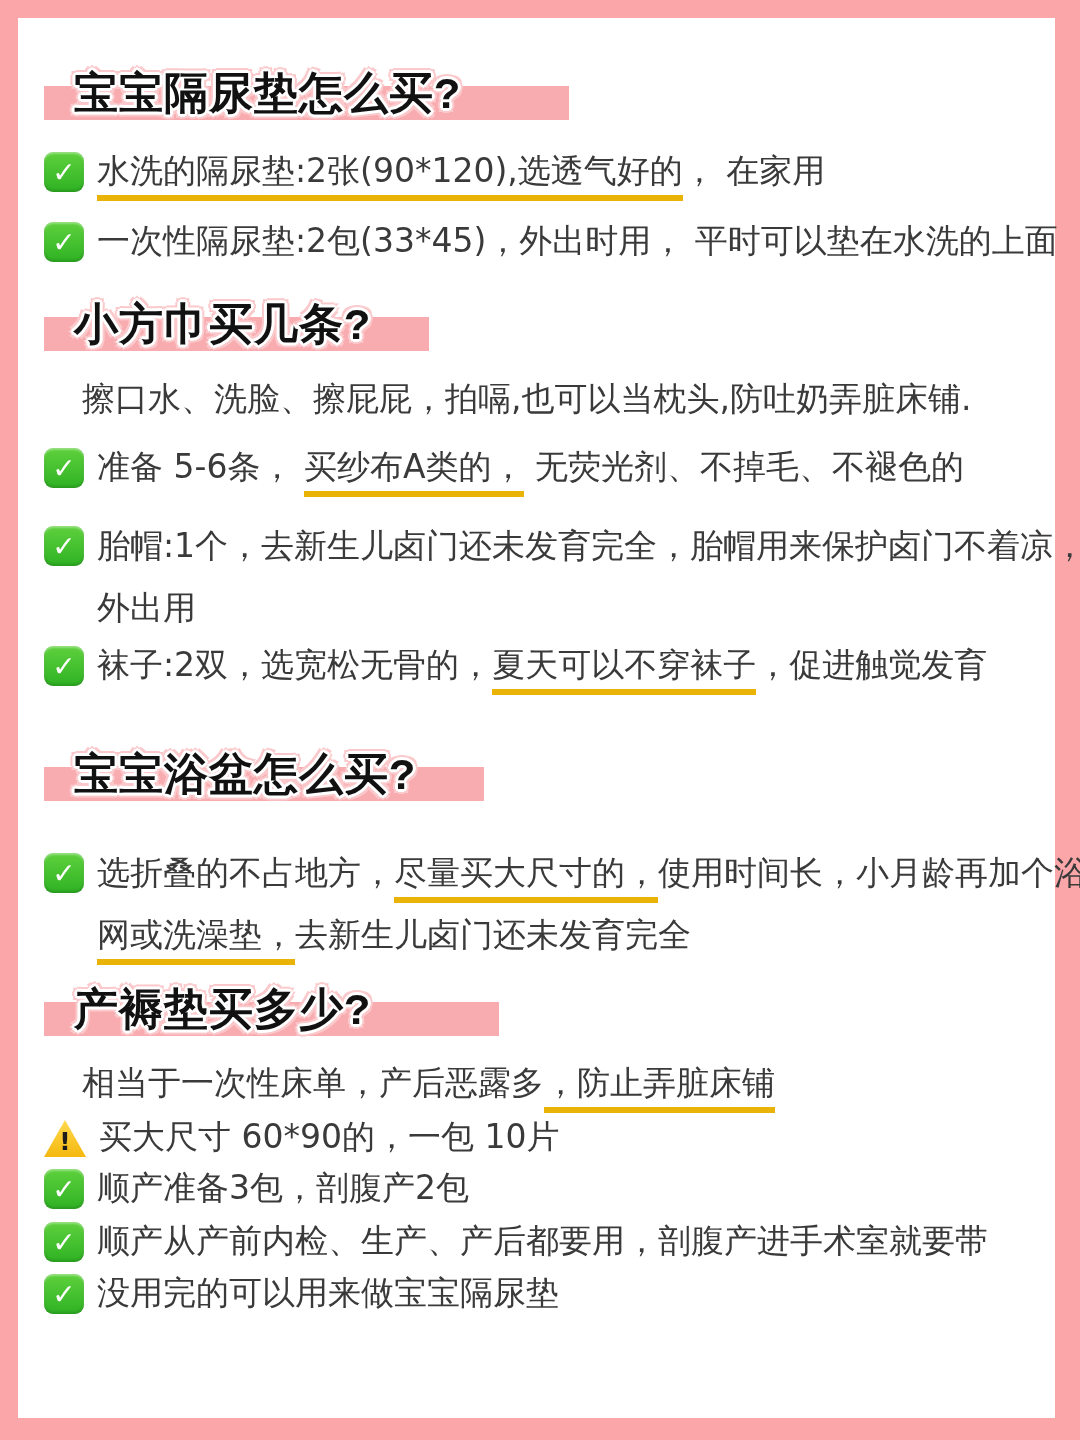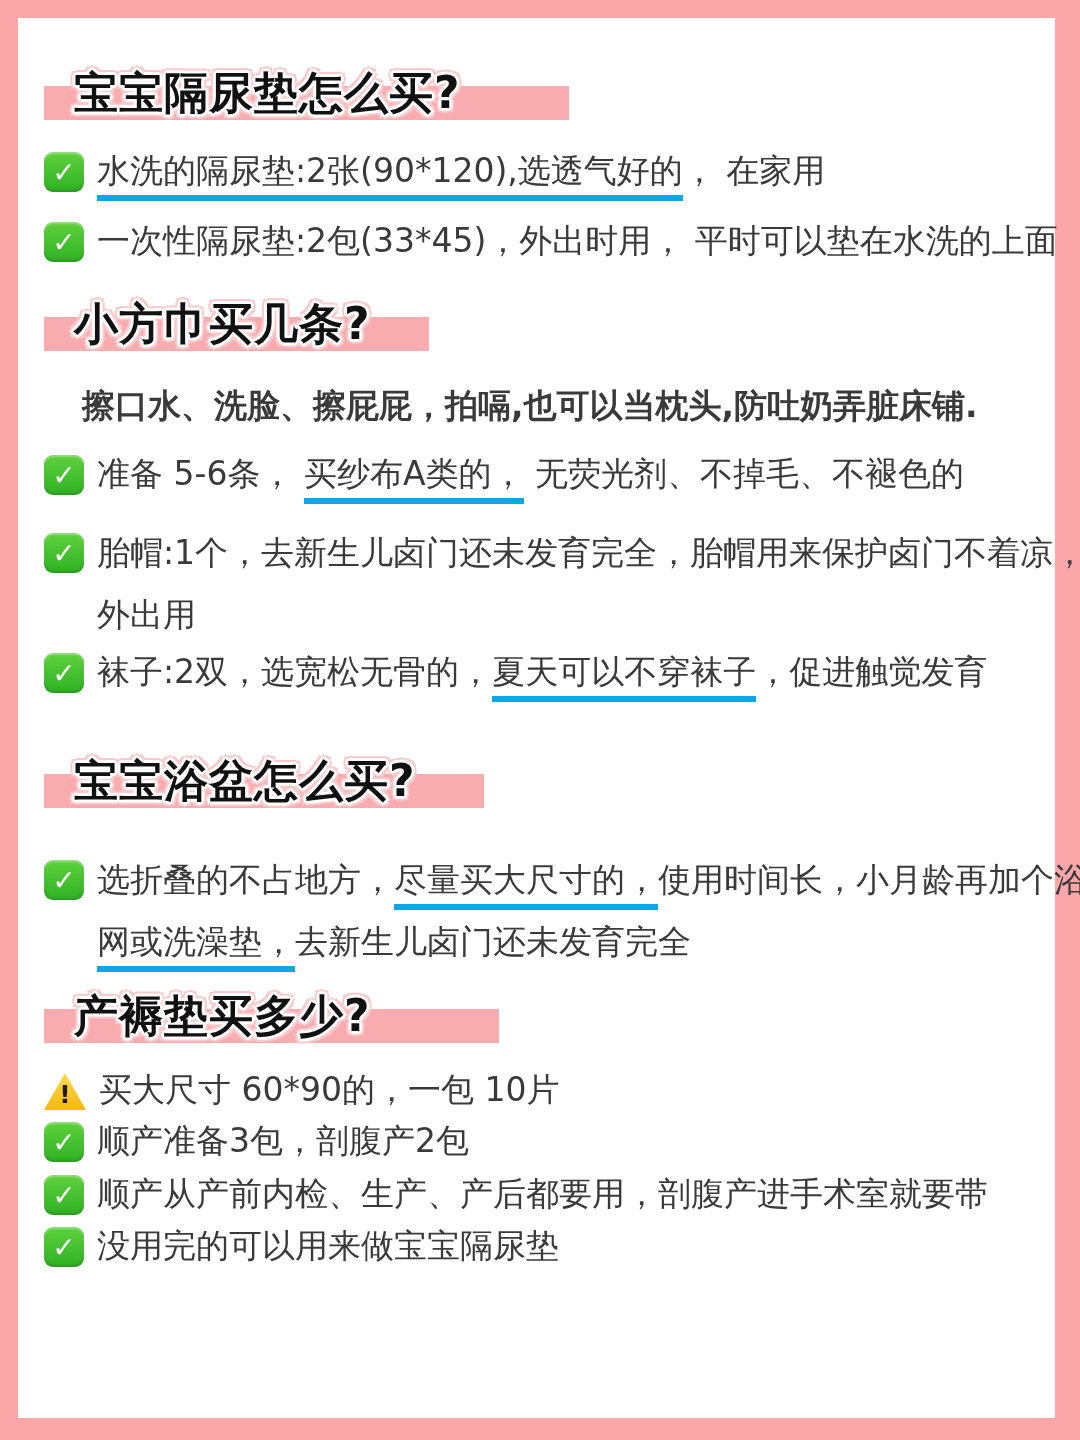--- a/index.html
+++ b/index.html
@@ -36,37 +36,38 @@
     font-size: 44px;
     font-weight: bold;
     color: #111111;
     letter-spacing: 1px;
     white-space: nowrap;
     text-shadow:
       3px 0 0 #ffffff, -3px 0 0 #ffffff, 0 3px 0 #ffffff, 0 -3px 0 #ffffff,
       2px 2px 0 #ffffff, -2px 2px 0 #ffffff, 2px -2px 0 #ffffff, -2px -2px 0 #ffffff,
       5px 0 0 #fbc9cb, -5px 0 0 #fbc9cb, 0 5px 0 #fbc9cb, 0 -5px 0 #fbc9cb,
       4px 4px 0 #fbc9cb, -4px 4px 0 #fbc9cb, 4px -4px 0 #fbc9cb, -4px -4px 0 #fbc9cb;
+    font-family: Liberation Mono, monospace;
   }
 
   
   .row {
     display: flex;
     align-items: flex-start;
     gap: 13px;
     font-size: 33px;
     color: #3a3a3a;
   }
   .row .text { line-height: 44px; white-space: nowrap; }
   .row.spread .text { line-height: 62px; }
-  .row.indent { padding-left: 38px; font-weight: bold; }
+  .row.indent { padding-left: 38px; }
 
   .seg { display: inline; }
   .u {
-    border-bottom: 6px solid #0ea5e9;
+    border-bottom: 6px solid #eab308;
     padding-bottom: 5px;
   }
 
   
   .check {
     flex: 0 0 auto;
     width: 40px; height: 40px;
     margin-top: 3px;
     border-radius: 9px;
     background: linear-gradient(180deg, #5ed13c 0%, #2fb224 100%);
@@ -121,21 +122,21 @@
     </div>
   </div>
 
   <div class="row" style="margin-bottom:36px">
     <span class="check">✓</span>
     <div class="text">
       <span class="seg">一次性隔尿垫:2包(33*45)，外出时用， 平时可以垫在水洗的上面</span>
     </div>
   </div>
 
-  <div class="heading" style="--w:385px; margin-bottom:33px">
+  <div class="heading" style="--w:385px; margin-bottom:26px">
     <span class="bar"></span>
     <span class="htext">小方巾买几条?</span>
   </div>
 
   <div class="row indent" style="margin-bottom:24px">
     <div class="text">
       <span class="seg">擦口水、洗脸、擦屁屁，拍嗝,也可以当枕头,防吐奶弄脏床铺.</span>
     </div>
   </div>
 
@@ -173,20 +174,25 @@
       <span class="seg">选折叠的不占地方，</span><span class="seg u">尽量买大尺寸的，</span><span class="seg">使用时间长，小月龄再加个浴</span><br>
       <span class="seg u">网或洗澡垫，</span><span class="seg">去新生儿卤门还未发育完全</span>
     </div>
   </div>
 
   <div class="heading" style="--w:455px; margin-bottom:25px">
     <span class="bar"></span>
     <span class="htext">产褥垫买多少?</span>
   </div>
 
+  <div class="row indent" style="margin-bottom:10px">
+    <div class="text">
+      <span class="seg">相当于一次性床单，产后恶露多</span><span class="seg u">，防止弄脏床铺</span>
+    </div>
+  </div>
 
   <div class="row" style="margin-bottom:7px">
     <span class="warn">
         <span class="tri"></span>
         <span class="excl">!</span>
       </span>
     <div class="text">
       <span class="seg">买大尺寸 60*90的，一包 10片</span>
     </div>
   </div>

